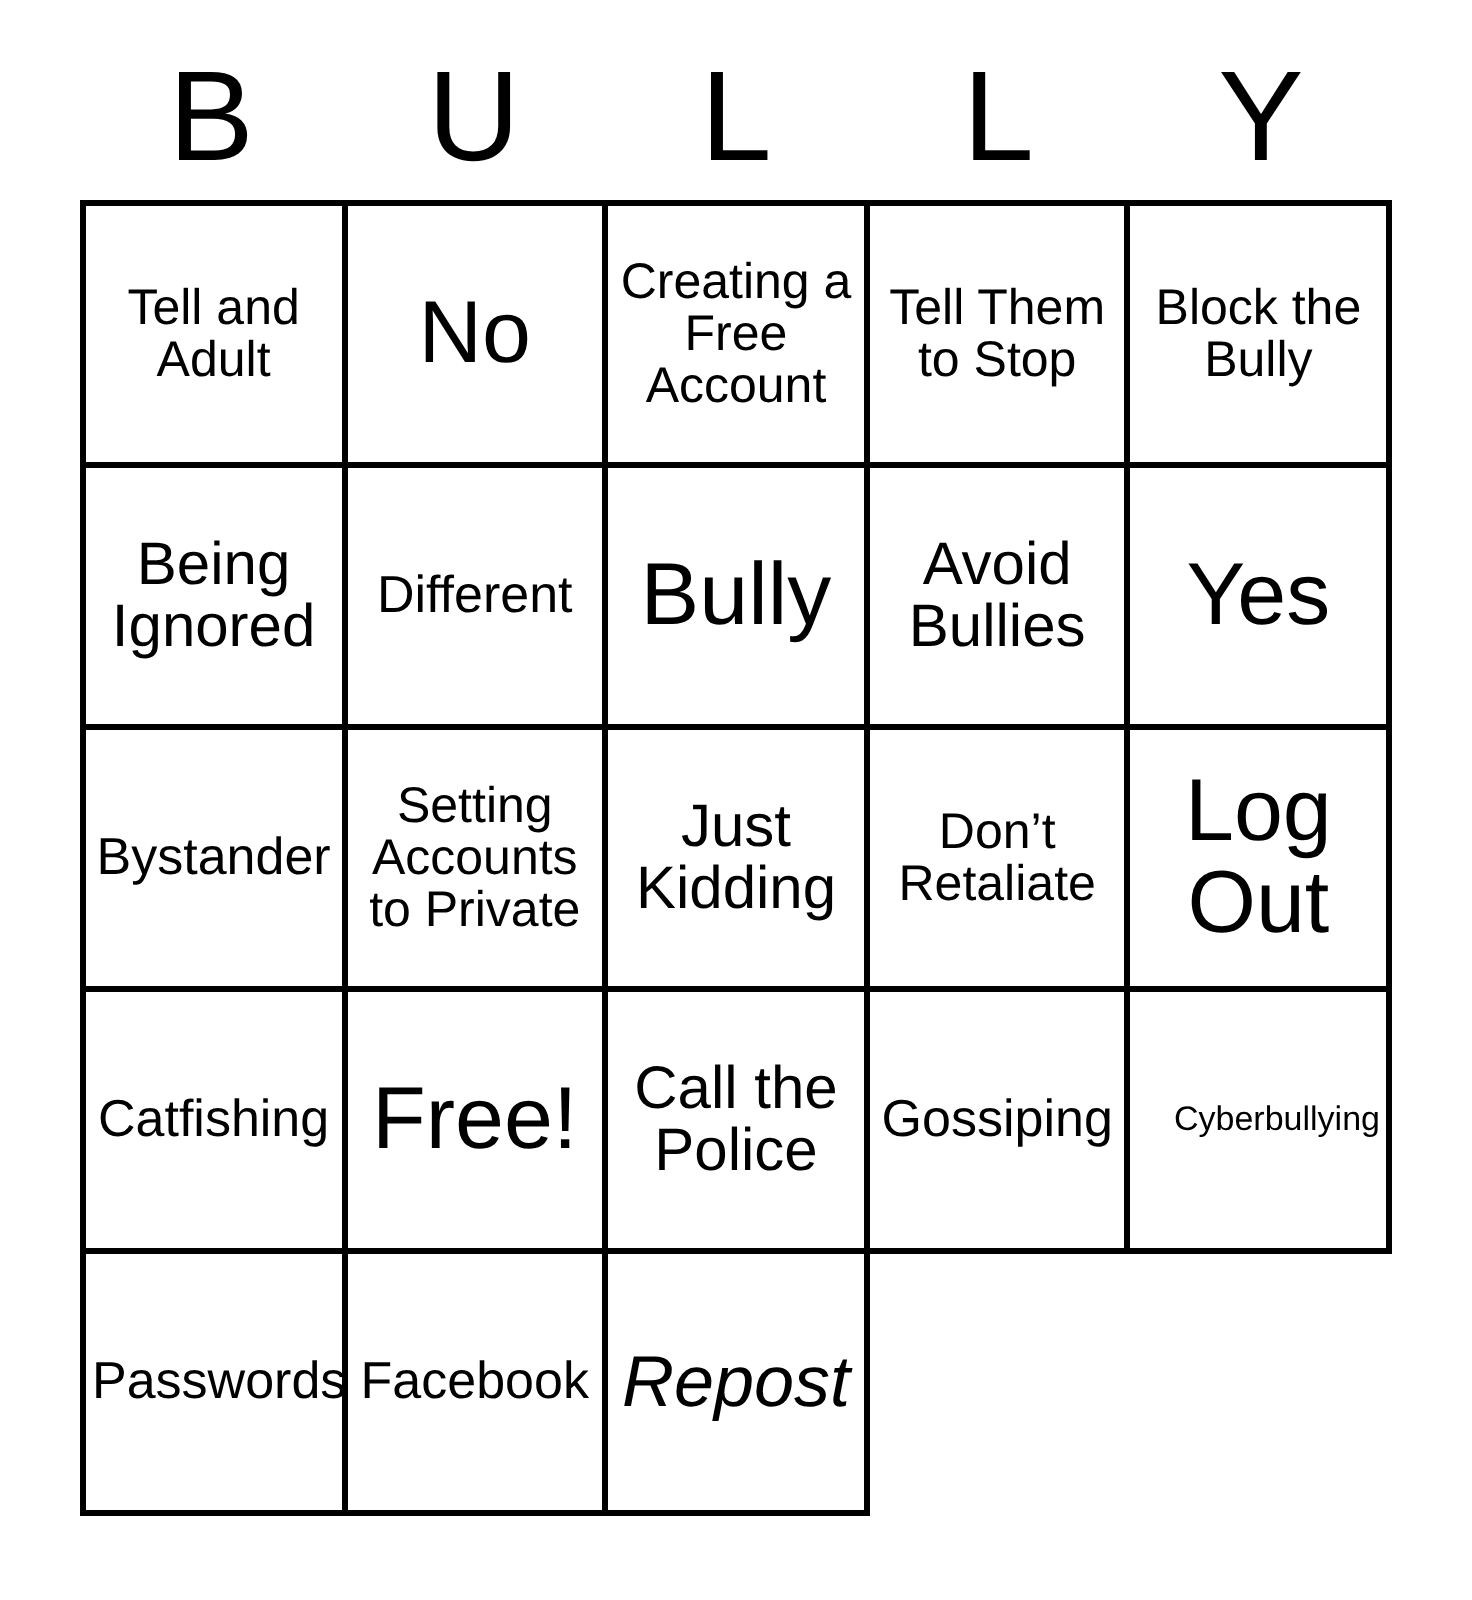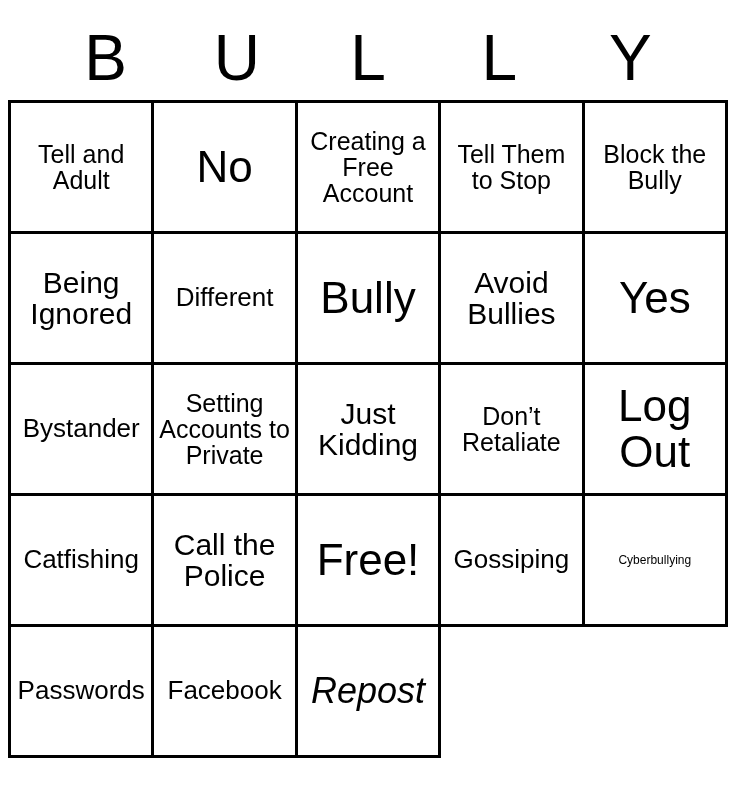--- a/index.html
+++ b/index.html
@@ -30,21 +30,21 @@
   }
   .title-letter {
     flex: 1 1 0;
     text-align: center;
     font-size: 64px;
     line-height: 72px;
     font-weight: normal;
     font-family: "Liberation Sans", sans-serif;
   }
   .grid {
-    width: 720px;
+    width: 656px;
     margin: 0 auto;
     border-left: 3px solid #000;
     border-top: 3px solid #000;
     box-sizing: border-box;
     display: grid;
     grid-template-columns: repeat(5, 1fr);
     grid-template-rows: repeat(5, 131px);
   }
   .cell {
     border-right: 3px solid #000;
@@ -57,21 +57,21 @@
     padding: 2px 3px;
     overflow: hidden;
   }
   .cell span {
     display: block;
     width: 100%;
     line-height: 1.04;
     font-family: "Liberation Sans", sans-serif;
   }
   
-  .fs-xs span { font-size: 12px; }
+  .fs-xs span { font-size: 17px; text-align: right; }
   .fs-s  span { font-size: 26px; }
   .fs-m  span { font-size: 25px; }
   .fs-l  span { font-size: 30px; }
   .fs-xl span { font-size: 36px; font-style: italic; }
   .fs-xxl span { font-size: 44px; }
 </style>
 </head>
 <body>
 
 <div class="card">
@@ -130,25 +130,25 @@
     <div class="cell fs-m">
         <span>Don’t Retaliate</span>
       </div>
     <div class="cell fs-xxl">
         <span>Log Out</span>
       </div>
 
     <div class="cell fs-s">
         <span>Catfishing</span>
       </div>
+    <div class="cell fs-xxl">
+        <span>Free!</span>
+      </div>
     <div class="cell fs-l">
         <span>Call the Police</span>
-      </div>
-    <div class="cell fs-xxl">
-        <span>Free!</span>
       </div>
     <div class="cell fs-s">
         <span>Gossiping</span>
       </div>
 
     <div class="cell fs-xs">
         <span>Cyberbullying</span>
       </div>
     <div class="cell fs-s">
         <span>Passwords</span>

